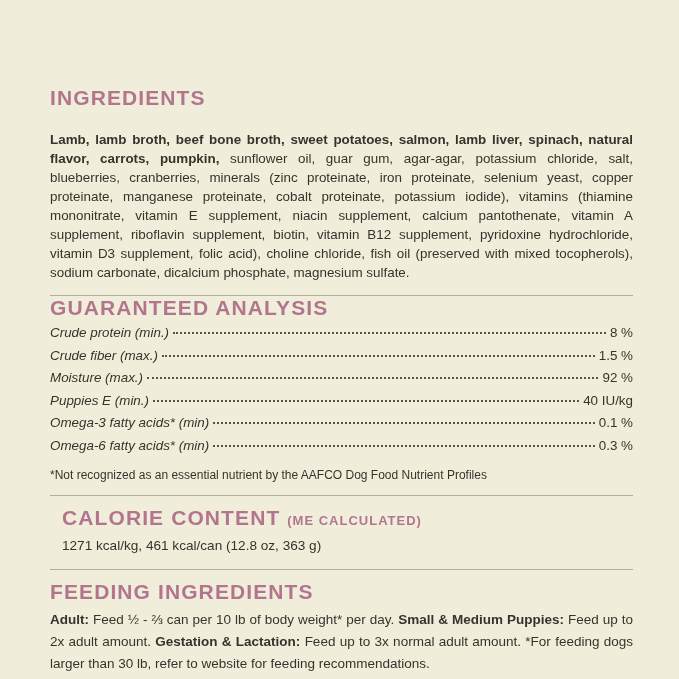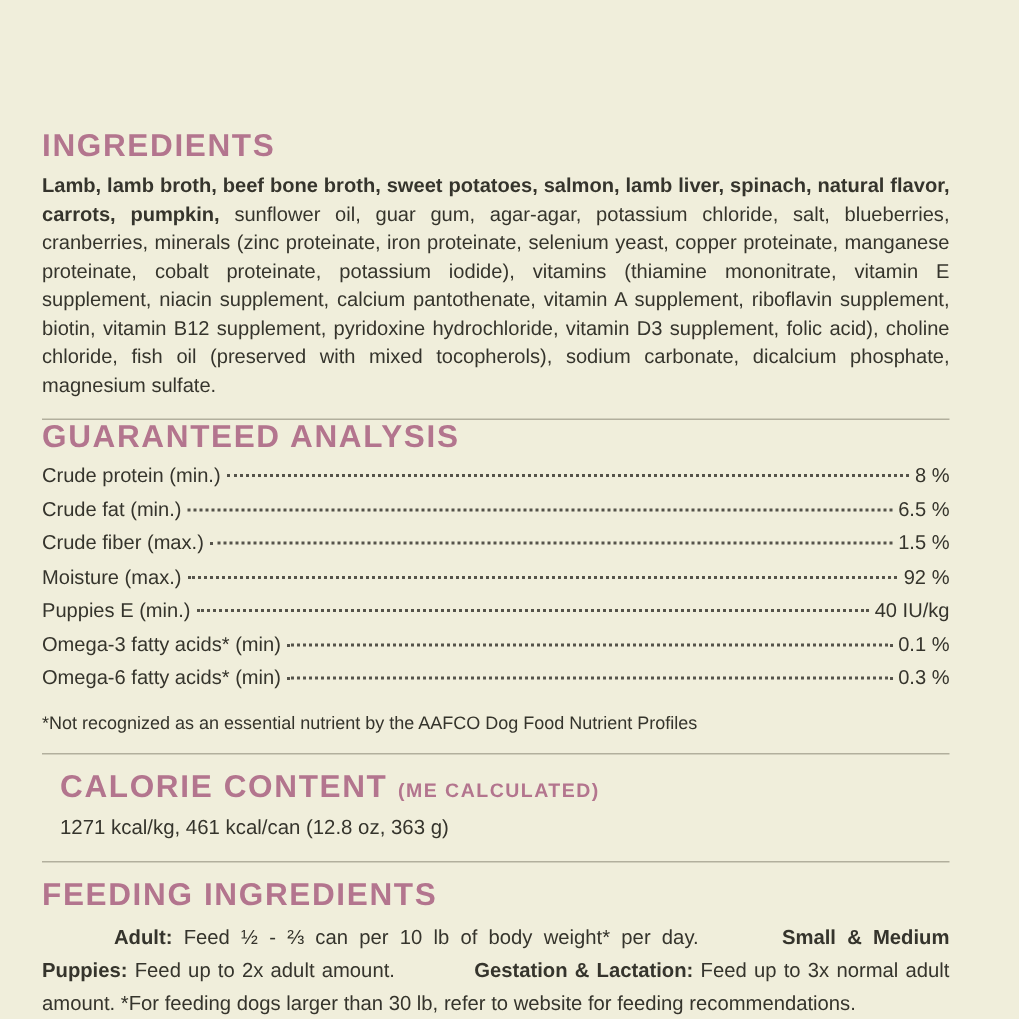--- a/index.html
+++ b/index.html
@@ -10,59 +10,59 @@
     --dots:#55534a;
   }
   html,body{margin:0;padding:0;background:var(--bg);}
   .page{
     position:relative;
     width:679px;height:679px;
     box-sizing:border-box;
     background:var(--bg);
     color:var(--body);
     font-family:"Liberation Sans","DejaVu Sans",sans-serif;
-    padding:86px 46px 0 28px;
+    padding:86px 46px 0 50px;
     overflow:hidden;
   }
   .section-heading{
     margin:0;
     font-size:21px;
     line-height:24px;
     font-weight:bold;
     letter-spacing:1.1px;
     color:var(--heading);
   }
   .heading-sub{
     font-size:13px;
     letter-spacing:1px;
     font-weight:bold;
     color:var(--heading);
   }
   .ingredients-text{
-    margin-top:4px;
+    margin-top:20px;
     font-size:13.4px;
     line-height:19px;
     text-align:justify;
   }
   .ingredients-text .seg-bold{font-weight:bold;}
   .divider{
     border:none;
     border-top:1px solid var(--divider);
     margin:9px 0 0 0;
     height:0;
   }
   .ga-section{}
   .ga-table{margin-top:5px;}
   .ga-row{
     display:flex;
     align-items:baseline;
     height:22.5px;
     font-size:13.4px;
   }
-  .ga-label{white-space:nowrap;}
+  .ga-label{white-space:nowrap;font-style:italic;}
   .ga-dots{
     flex:1;
     margin:0 4px;
     border-bottom:2px dotted var(--dots);
     transform:translateY(-3px);
   }
   .ga-value{white-space:nowrap;}
   .ga-footnote{
     margin-top:7px;
     font-size:12px;
@@ -75,46 +75,41 @@
     line-height:18px;
   }
   .spacer-cal{margin-top:10px;}
   .feeding-section{margin-top:10px;}
   .feeding-text{
     margin-top:5px;
     font-size:13.5px;
     line-height:22px;
     text-align:justify;
   }
-  .feeding-text .seg-bold{font-weight:bold;margin-left:48px;}
+  .feeding-text .seg-bold{font-weight:bold;}
 </style>
 </head>
 <body>
 
 <div class="page">
 
   <section>
     <h2 class="section-heading">INGREDIENTS</h2>
     <p class="ingredients-text"><span class="seg-bold">Lamb, lamb broth, beef bone broth, sweet potatoes, salmon, lamb liver, spinach, natural flavor, carrots, pumpkin, </span><span class="seg-regular">sunflower oil, guar gum, agar-agar, potassium chloride, salt, blueberries, cranberries, minerals (zinc proteinate, iron proteinate, selenium yeast, copper proteinate, manganese proteinate, cobalt proteinate, potassium iodide), vitamins (thiamine mononitrate, vitamin E supplement, niacin supplement, calcium pantothenate, vitamin A supplement, riboflavin supplement, biotin, vitamin B12 supplement, pyridoxine hydrochloride, vitamin D3 supplement, folic acid), choline chloride, fish oil (preserved with mixed tocopherols), sodium carbonate, dicalcium phosphate, magnesium sulfate.</span></p>
   </section>
 
   <hr class="divider">
 
   <section class="ga-section">
     <h2 class="section-heading">GUARANTEED ANALYSIS</h2>
     <div class="ga-table">
         <div class="ga-row">
           <span class="ga-label">Crude protein (min.)</span>
           <span class="ga-dots"></span>
           <span class="ga-value">8 %</span>
-        </div>
-        <div class="ga-row">
-          <span class="ga-label">Crude fat (min.)</span>
-          <span class="ga-dots"></span>
-          <span class="ga-value">6.5 %</span>
         </div>
         <div class="ga-row">
           <span class="ga-label">Crude fiber (max.)</span>
           <span class="ga-dots"></span>
           <span class="ga-value">1.5 %</span>
         </div>
         <div class="ga-row">
           <span class="ga-label">Moisture (max.)</span>
           <span class="ga-dots"></span>
           <span class="ga-value">92 %</span>

